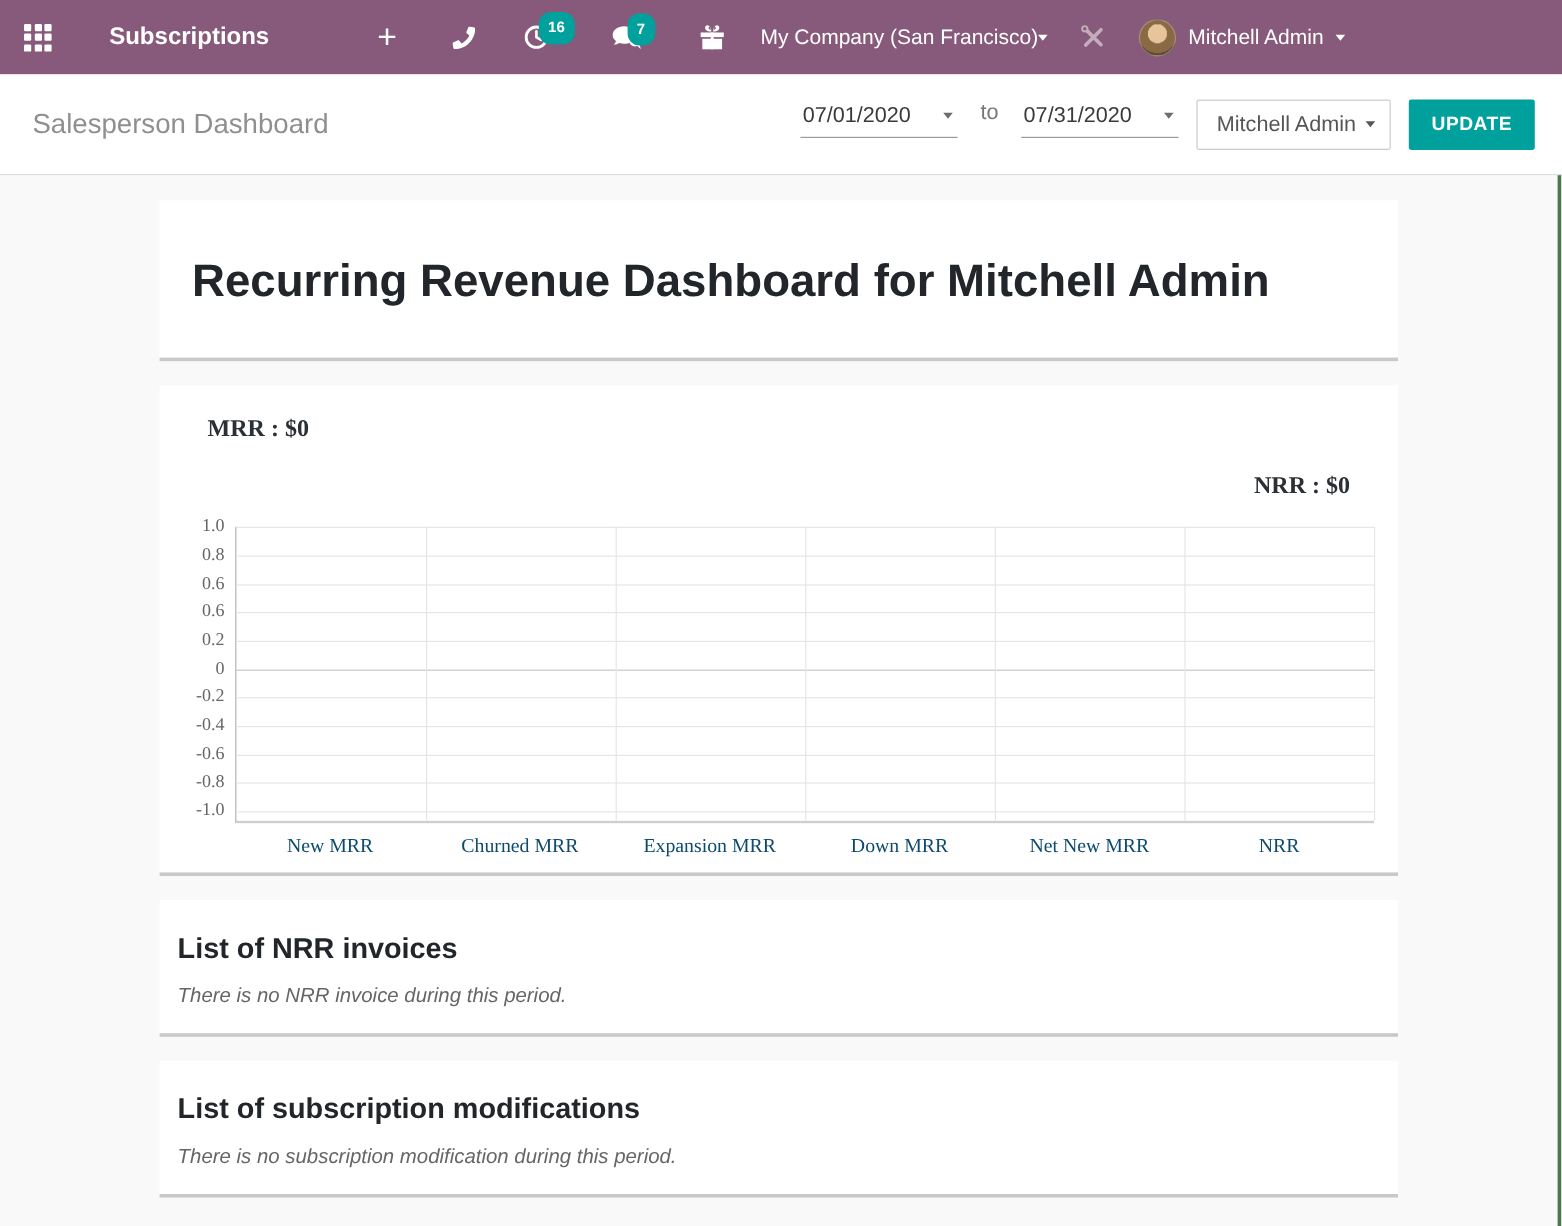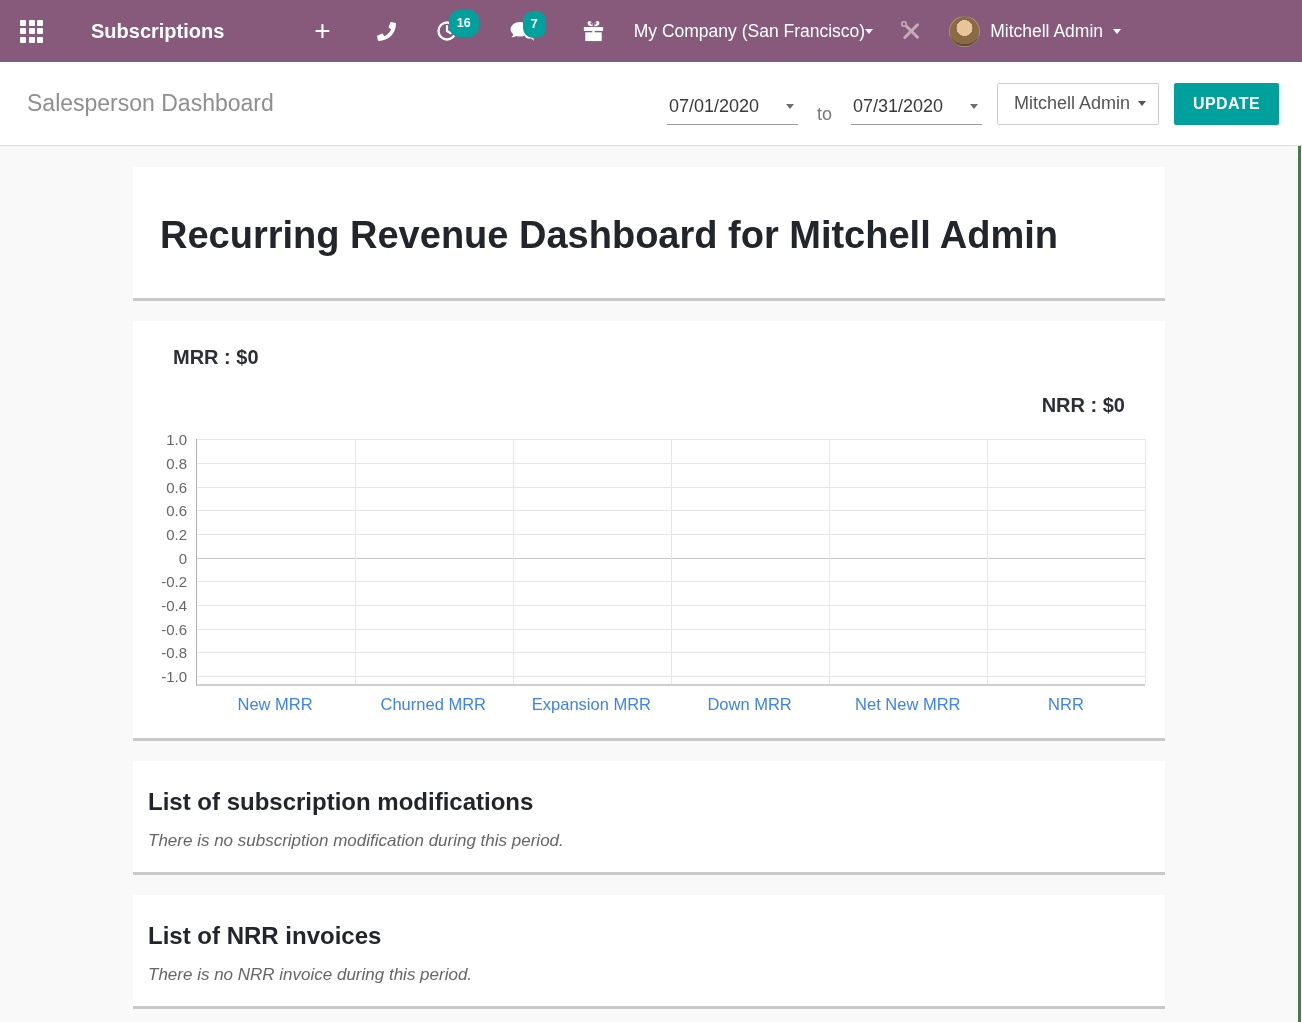--- a/index.html
+++ b/index.html
@@ -42,21 +42,21 @@
   .user { margin-left:10px; font-size:17.5px; display:flex; align-items:center; gap:10px; }
   .caret { width:0; height:0; border-left:4.5px solid transparent; border-right:4.5px solid transparent; border-top:5.5px solid currentColor; display:inline-block; }
 
   
   .control-panel {
     height:84px; background:#fff; border-bottom:1px solid #dedede;
     display:flex; align-items:center; justify-content:space-between;
     padding:0 23px 0 27px;
   }
   .cp-title { font-size:23px; color:#8f8f8f; }
-  .cp-right { display:flex; align-items:flex-end; gap:15px; }
+  .cp-right { display:flex; align-items:flex-start; gap:15px; }
   .date-field {
     display:flex; align-items:center; gap:13px;
     border-bottom:1px solid #9c9c9c; padding:3px 4px 7px 2px; color:#6e6e6e;
   }
   .date-field input {
     border:none; outline:none; background:transparent; padding:0;
     width:104px; font-size:18px; color:#3a3a3a; font-family:inherit;
   }
   .to-label { font-size:18px; color:#777; margin:0 4px; }
   .salesperson-select {
@@ -77,34 +77,34 @@
   .card {
     width:1032px; margin:0 0 20px 133px; background:#fff;
     border-bottom:3px solid #c9c9c9;
   }
   .card-heading { padding:30px 15px 24px; }
   .card-heading h1 {
     margin:12px; font-size:38px; font-weight:700; line-height:1.4;
     color:#22262b; max-width:970px;
   }
 
-  .card-chart { padding:25px 0 24px; }
+  .card-chart { padding:25px 0 12px;font-family:Liberation Serif, serif; }
   .kpi { font-size:20px; font-weight:700; color:#2b3036; margin:0; padding:0 40px; }
   .kpi-nrr { text-align:right; margin-top:25px; }
   .chart { display:flex; margin-top:22px; padding-right:20px; }
   .y-axis { width:63px; position:relative; height:237px; flex:none; }
   .ytick { position:absolute; right:9px; transform:translateY(-50%); font-size:15px; color:#666; white-space:nowrap; }
   .plot-col { flex:1; }
   .plot { position:relative; height:247px; border-left:1px solid #b3b3b3; border-bottom:2px solid #cfcfcf; }
   .grid { position:absolute; top:0; left:0; right:0; height:237px; }
   .hline { position:absolute; left:0; right:0; height:1px; background:#e6e6e6; }
   .hline.zero { background:#c9c9c9; }
   .vline { position:absolute; top:0; bottom:0; width:1px; background:#e6e6e6; }
   .x-labels { display:flex; margin-top:9px; }
-  .x-labels span { flex:1; text-align:center; font-size:16.5px; color:#3b82f6; }
+  .x-labels span { flex:1; text-align:center; font-size:16.5px; color:#0c4a6e; }
 
   .card-section { padding:27px 15px 21px; }
   .card-section h2 { margin:0 0 15px; font-size:24px; font-weight:700; color:#22262b; }
   .empty-msg { margin:0; font-style:italic; font-size:17px; color:#666; }
 
   svg { display:block; }
 </style>
 </head>
 <body>
 
@@ -254,21 +254,21 @@
             <span>Expansion MRR</span>
             <span>Down MRR</span>
             <span>Net New MRR</span>
             <span>NRR</span>
           </div>
       </div>
     </div>
   </section>
 
   <section class="card card-section">
+    <h2>List of NRR invoices</h2>
+    <p class="empty-msg">There is no NRR invoice during this period.</p>
+  </section>
+
+  <section class="card card-section">
     <h2>List of subscription modifications</h2>
     <p class="empty-msg">There is no subscription modification during this period.</p>
   </section>
-
-  <section class="card card-section">
-    <h2>List of NRR invoices</h2>
-    <p class="empty-msg">There is no NRR invoice during this period.</p>
-  </section>
 </main>
 
 </body></html>

